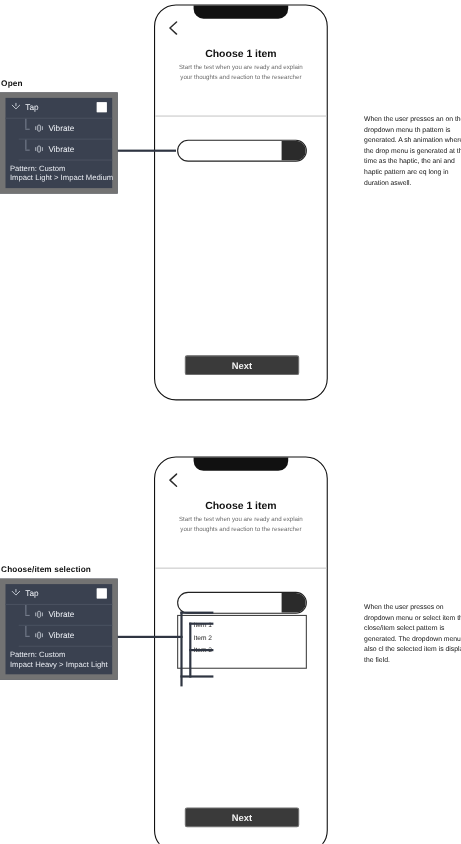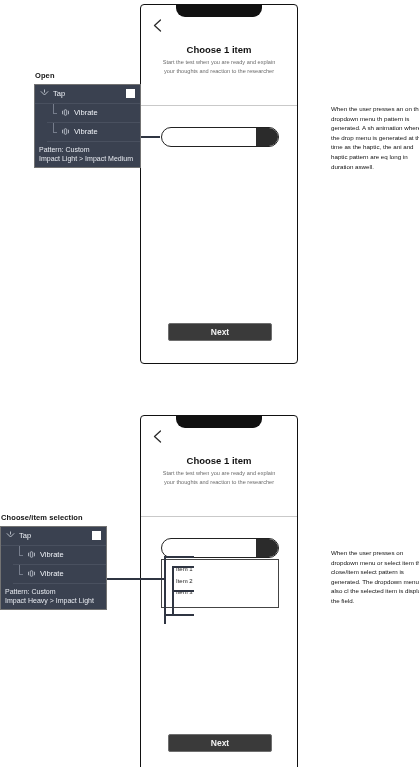--- a/index.html
+++ b/index.html
@@ -25,21 +25,21 @@
   .hapticTitle {
     font-size: 7.5px;
     font-weight: 700;
     color: #111;
     letter-spacing: .1px;
     margin: 0 0 4px 1px;
     line-height: 1;
   }
   .hapticPanel {
     background: #3a4150;
-    border: 1px solid #737373;
+    border: 5px solid #737373;
     width: 107px;
     box-sizing: border-box;
     color: #e9ecf2;
     font-size: 7px;
     position: relative;
   }
   .row {
     display: flex;
     align-items: center;
     height: 19px;
@@ -125,21 +125,21 @@
   .wireH { height: 1.6px; }
   .wireV { width: 1.6px; }
 
   
   .phone {
     position: absolute;
     width: 158px;
     height: 360px;
     background: #ffffff;
     border: 1.6px solid #111111;
-    border-radius: 4px;
+    border-radius: 20px;
     box-sizing: border-box;
     overflow: hidden;
   }
   .notch {
     position: absolute;
     top: -1px;
     left: 50%;
     transform: translateX(-50%);
     width: 86px;
     height: 13px;
@@ -270,21 +270,21 @@
   </div>
   <div class="divider"></div>
   <div class="ddField">
     <div class="ddCaret"></div>
   </div>
   <div class="nextBtn">Next</div>
 </div>
 
 <div class="wire wireH" style="left:104px; top:136px; width:56px;"></div>
 
-<div class="hapticBlock" style="top:72px;padding-left:34px;">
+<div class="hapticBlock" style="top:72px;">
   <div class="hapticTitle">Open</div>
   <div class="hapticPanel">
 
     <div class="row rowTap">
       <span class="rowLeft">
         <span class="ico">
           <svg width="9" height="9" viewBox="0 0 12 12">
               <path d="M1.5 3.5 L6 8 L10.5 3.5" fill="none" stroke="#dfe4ec" stroke-width="1.1" stroke-linecap="round" stroke-linejoin="round"></path>
               <path d="M6 1.2 V4.2" stroke="#dfe4ec" stroke-width="1.1" stroke-linecap="round"></path>
             </svg>

